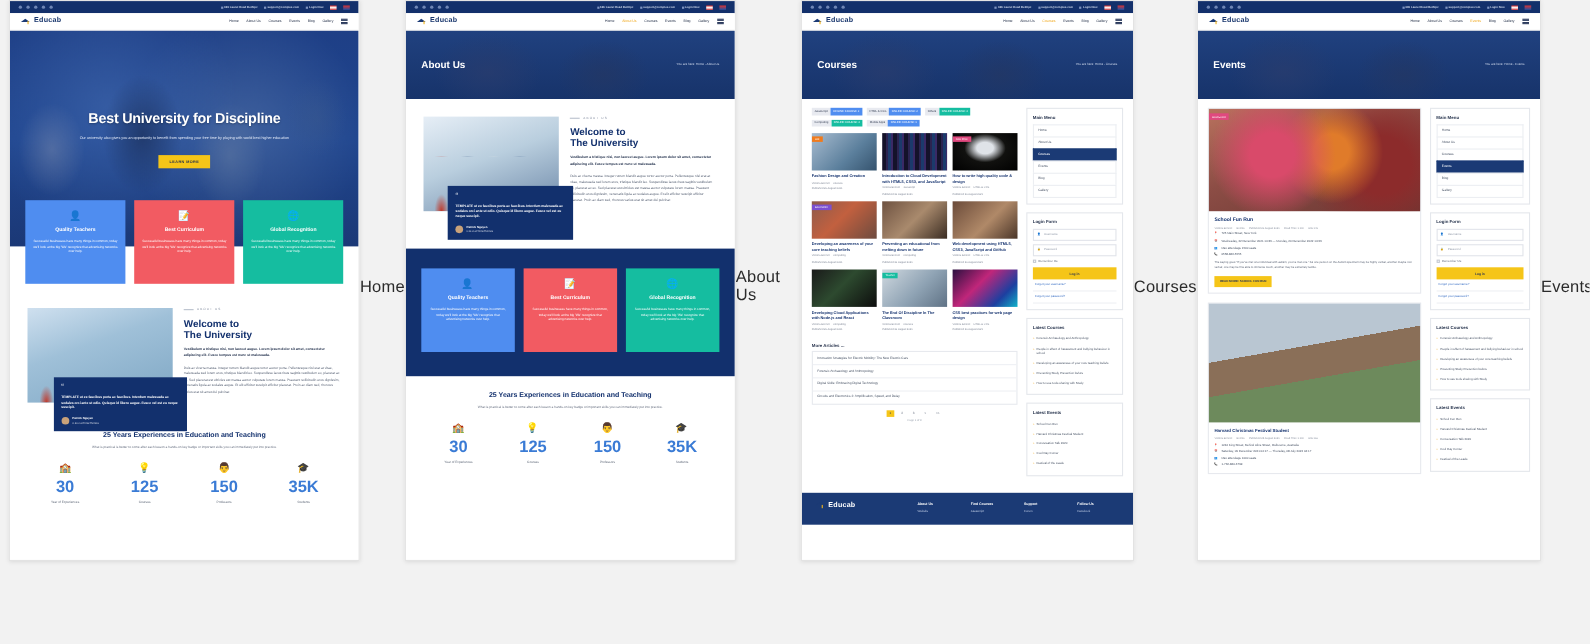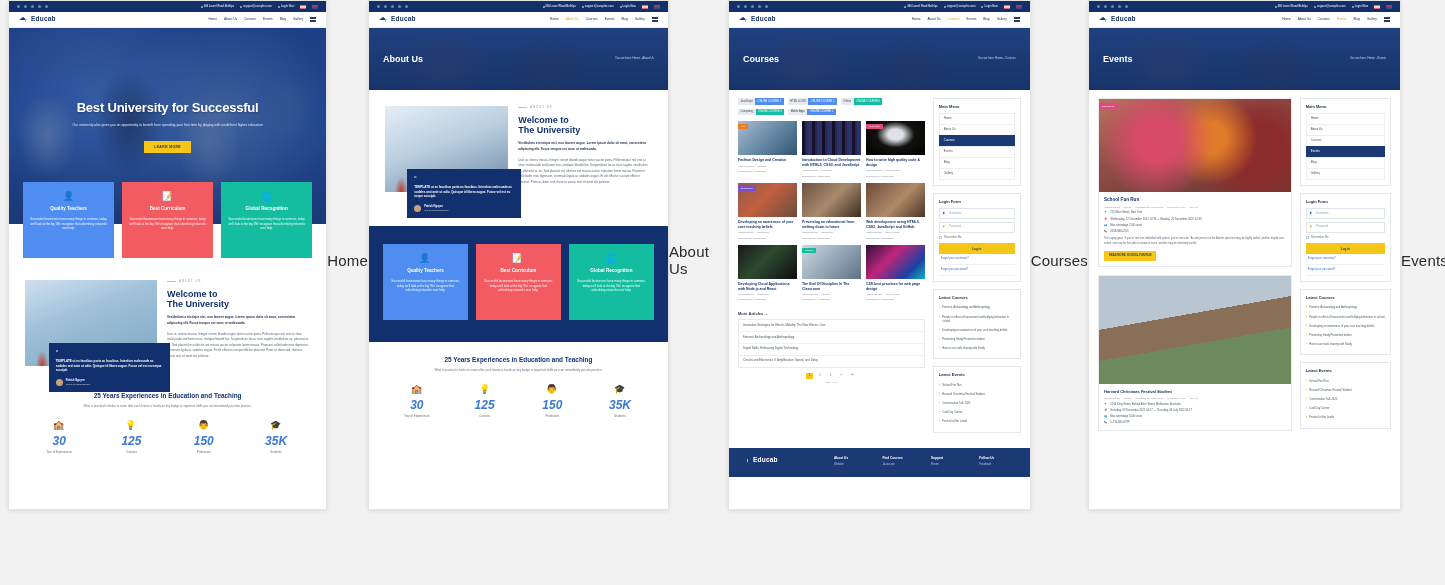--- a/index.html
+++ b/index.html
@@ -155,21 +155,21 @@
   .wel-lead { font-size:3.1px; font-weight:bold; color:#22304c; line-height:1.7; margin-bottom:6px;}
   .wel-p { font-size:3px; color:#5c6678; line-height:1.8;}
 
   
   .stats-band { padding: 26px 14px 12px; text-align:center; }
   .stats-h { font-size: 6.4px; font-weight:bold; color:#12306d; }
   .stats-sub { font-size:2.9px; color:#6b7384; margin-top:4px;}
   .stats-row { display:flex; margin-top: 12px; }
   .stat { flex:1; text-align:center;}
   .stat-ico { font-size: 9px; line-height:1;}
-  .stat-num { font-size: 12px; font-weight:bold; color:#3a7bd5; margin-top:3px;font-style:italic;}
+  .stat-num { font-size: 15px; font-weight:bold; color:#3a7bd5; margin-top:3px;}
   .stat-lab { font-size:2.9px; color:#67707f; margin-top:2px;}
 
   
   .banner {
     height: 62px; position: relative; overflow:hidden;
     background:
       radial-gradient(ellipse 70px 50px at 25% 60%, rgba(40,60,110,.8), transparent 70%),
       radial-gradient(ellipse 60px 45px at 60% 65%, rgba(35,55,100,.75), transparent 70%),
       linear-gradient(180deg,#20417f,#17336a);
     display:flex; align-items:center; justify-content:space-between; padding: 0 14px;
@@ -288,21 +288,21 @@
               <i></i>
               <i></i>
               <i></i>
               <i></i>
             </span>
         </div>
       </div>
 
       <div class="hero">
         <div class="hero-inner">
-          <div class="hero-title">Best University for Successful</div>
+          <div class="hero-title">Best University for Discipline</div>
           <div class="hero-sub">Our university also gives you an opportunity to benefit from spending your free time by playing with world best higher education</div>
           <div><span class="btn-yellow">LEARN MORE</span></div>
         </div>
       </div>
 
       <div class="cards">
         <div class="card blue">
           <div class="card-ico">👤</div>
           <div class="card-title">Quality Teachers</div>
           <div class="card-text">Successful businesses have many things in common, today we'll look at the big 'We' recognize that advertising networks over help.</div>

